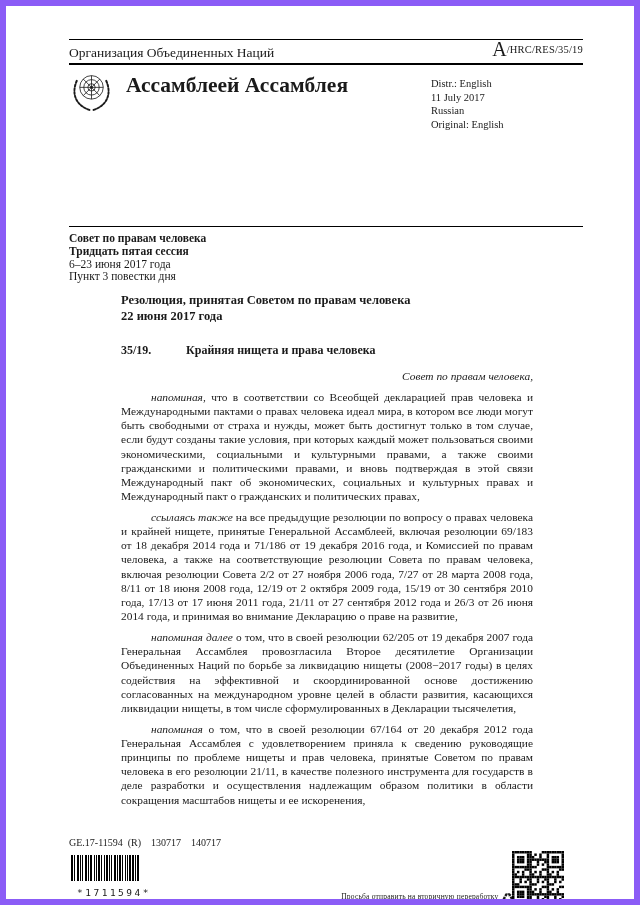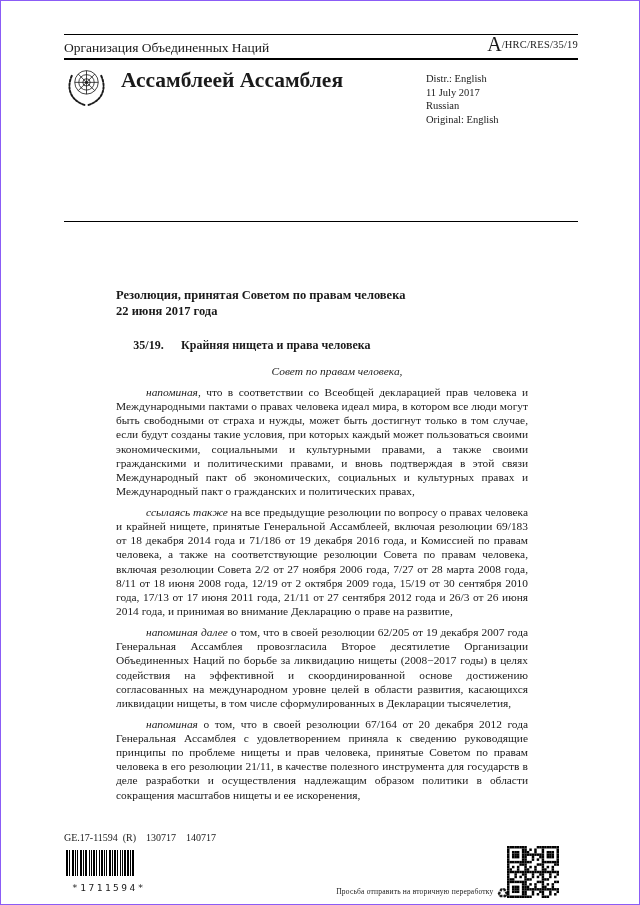--- a/index.html
+++ b/index.html
@@ -7,21 +7,21 @@
   body {
     font-family: "Liberation Serif", serif;
     color: #1a1a1a;
     width: 640px;
   }
   .page {
     position: relative;
     width: 640px;
     height: 905px;
     background: #ffffff;
-    border: 1px solid #8b5cf6;
+    border: 6px solid #8b5cf6;
     overflow: hidden;
   }
   .rule { position: absolute; left: 63px; width: 514px; background: #000; }
   .rule-top    { top: 33px;  height: 1px; }
   .rule-thick  { top: 57px;  height: 2px; }
   .rule-mid    { top: 220px; height: 1px; }
 
   .header-row {
     position: absolute;
     left: 63px; top: 34px;
@@ -54,27 +54,27 @@
     width: 412px; height: 548px; overflow: hidden;
   }
   .res-title {
     text-align: left; font-weight: bold;
     font-size: 12.5px; line-height: 16px;
   }
   .res-heading {
     margin-top: 19px; display: flex;
     font-weight: bold; font-size: 12px;
   }
-  .res-heading .num { width: 65px; flex: 0 0 65px; text-align: center; }
+  .res-heading .num { width: 65px; flex: 0 0 65px; }
   .content p {
     font-size: 11.4px; line-height: 14.2px;
     text-align: justify; text-indent: 30px;
     margin-top: 0; margin-bottom: 6.5px;
   }
-  .content p.opening { margin-top: 11px; text-align: center; }
+  .content p.opening { margin-top: 11px; text-align: right; }
   .content p i { font-style: italic; }
 
   .ge-number {
     position: absolute; left: 63px; top: 831px;
     font-size: 10px; white-space: pre;
   }
   .barcode-block { position: absolute; left: 63px; top: 849px; width: 82px; text-align: right; }
   .barcode-label {
     margin-top: 2px;
     font-family: "DejaVu Sans Mono", monospace;
@@ -125,20 +125,26 @@
 
   <div class="distr-block">
     <div>Distr.: English</div>
     <div>11 July 2017</div>
     <div>Russian</div>
     <div>Original: English</div>
   </div>
 
   <div class="rule rule-mid"></div>
 
+  <div class="session-block">
+    <div class="b">Совет по правам человека</div>
+    <div class="b">Тридцать пятая сессия</div>
+    <div>6–23 июня 2017 года</div>
+    <div>Пункт 3 повестки дня</div>
+  </div>
 
   <div class="content">
     <div class="res-title">
       <div>Резолюция, принятая Советом по правам человека</div>
       <div>22 июня 2017 года</div>
     </div>
 
     <div class="res-heading">
       <span class="num">35/19.</span>
       <span>Крайняя нищета и права человека</span>

